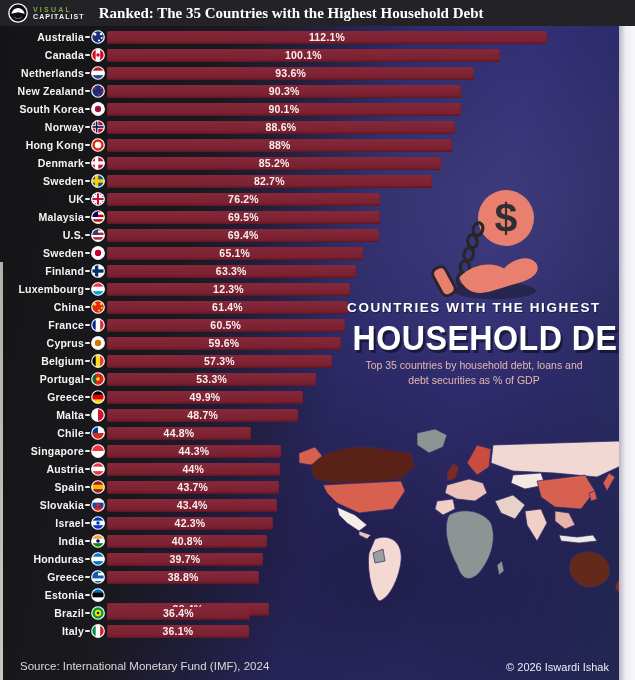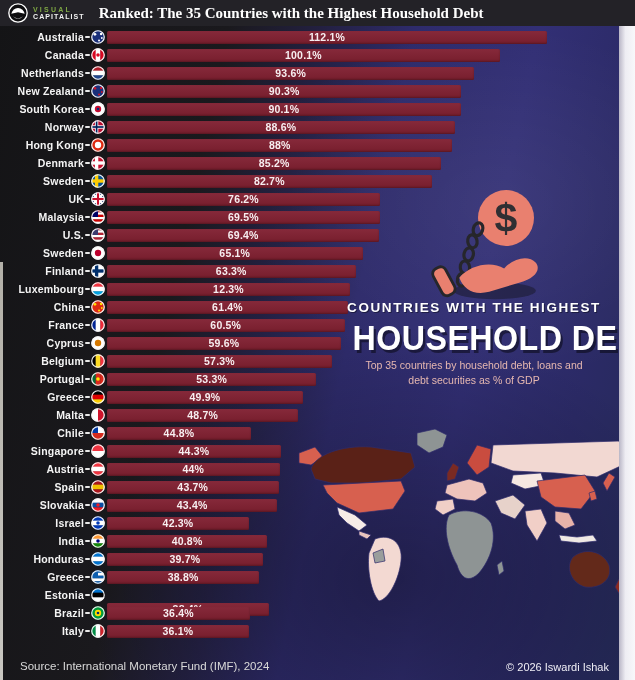--- a/index.html
+++ b/index.html
@@ -667,21 +667,21 @@
               </clipPath>
             </defs>
             <g clip-path="url(#fc27)">
               <rect x="0" y="0.00" width="15" height="5.30" fill="#0038b8"></rect>
               <rect x="0" y="5.00" width="15" height="5.30" fill="#ffffff"></rect>
               <rect x="0" y="10.00" width="15" height="5.30" fill="#0038b8"></rect>
               <circle cx="7.5" cy="7.5" r="1.9" fill="#0038b8"></circle>
             </g>
             <circle cx="7.5" cy="7.5" r="6.7" fill="none" stroke="#f5f5f5" stroke-width="1.3"></circle>
           </svg></span>
-      <span class="bar" style="width: 142px;">
+      <span class="bar" style="width: 166px;">
         <span class="bar-value">42.3%</span>
       </span>
     </div>
 
     <div class="row">
       <span class="row-label">India</span>
       <span class="row-dash"></span>
       <span class="flag"><svg width="14" height="14" viewBox="0 0 15 15">
             <defs>
               <clipPath id="fc28">

